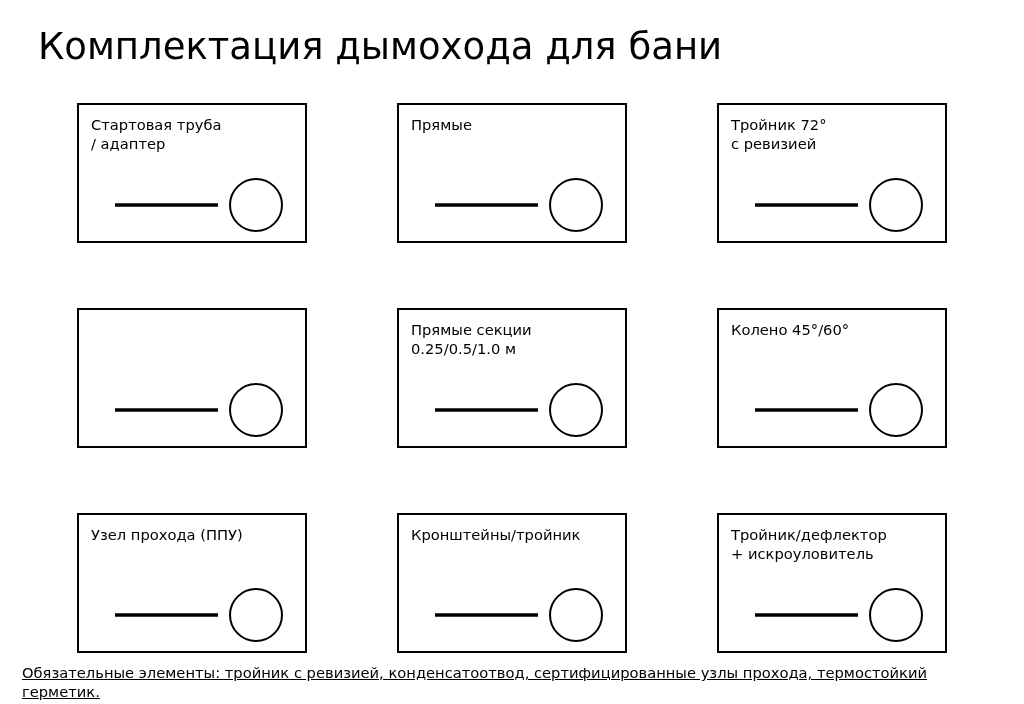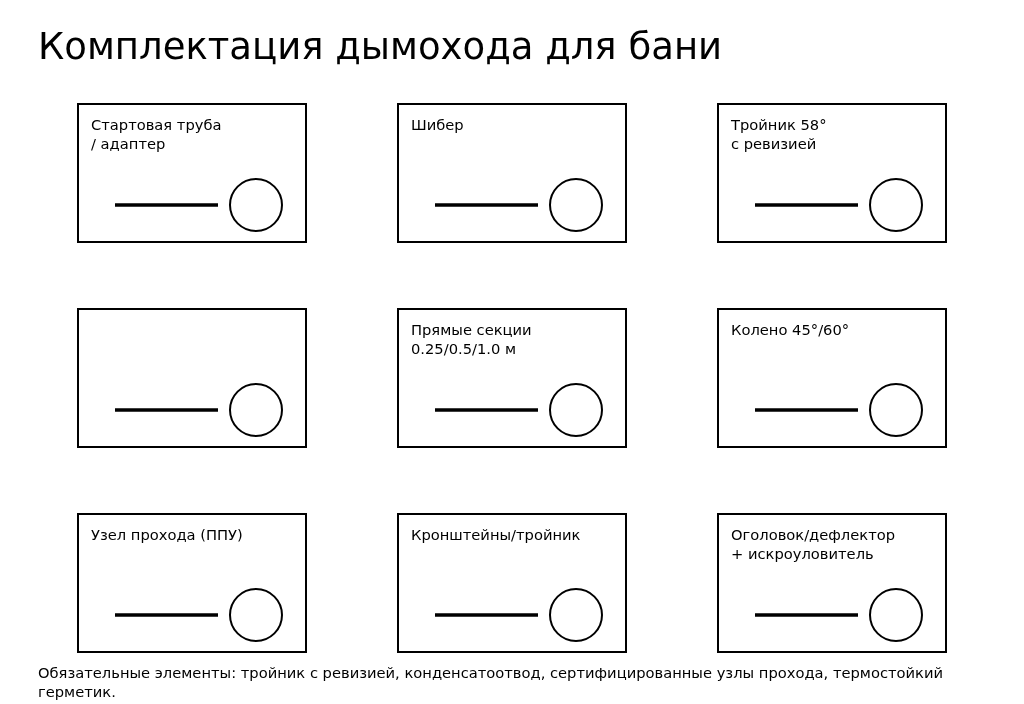--- a/index.html
+++ b/index.html
@@ -61,24 +61,25 @@
     stroke: var(--ink);
     stroke-width: 3.5;
   }
   .card-icon circle {
     fill: none;
     stroke: var(--ink);
     stroke-width: 2;
   }
   .footer {
     position: absolute;
-    left: 38px; top: 663px;
+    left: 22px; top: 663px;
     width: 975px;
     font-size: 14.7px;
     line-height: 19.3px;
+    text-decoration: underline;
   }
 </style>
 </head>
 <body>
 
 <div class="page">
 
   <h1 class="title">Комплектация дымохода для бани</h1>
 
   <div class="grid">
@@ -86,29 +87,29 @@
     <div class="card">
       <div class="card-label">Стартовая труба
 / адаптер</div>
       <svg class="card-icon" viewBox="0 0 226 136">
         <line x1="36" y1="100" x2="139" y2="100"></line>
         <circle cx="177" cy="100" r="26"></circle>
       </svg>
     </div>
 
     <div class="card">
-      <div class="card-label">Шибер</div>
+      <div class="card-label">Прямые</div>
       <svg class="card-icon" viewBox="0 0 226 136">
         <line x1="36" y1="100" x2="139" y2="100"></line>
         <circle cx="177" cy="100" r="26"></circle>
       </svg>
     </div>
 
     <div class="card">
-      <div class="card-label">Тройник 58°
+      <div class="card-label">Тройник 72°
 с ревизией</div>
       <svg class="card-icon" viewBox="0 0 226 136">
         <line x1="36" y1="100" x2="139" y2="100"></line>
         <circle cx="177" cy="100" r="26"></circle>
       </svg>
     </div>
 
     <div class="card">
       <svg class="card-icon" viewBox="0 0 226 136">
         <line x1="36" y1="100" x2="139" y2="100"></line>
@@ -143,21 +144,21 @@
 
     <div class="card">
       <div class="card-label">Кронштейны/тройник</div>
       <svg class="card-icon" viewBox="0 0 226 136">
         <line x1="36" y1="100" x2="139" y2="100"></line>
         <circle cx="177" cy="100" r="26"></circle>
       </svg>
     </div>
 
     <div class="card">
-      <div class="card-label">Оголовок/дефлектор
+      <div class="card-label">Тройник/дефлектор
 + искроуловитель</div>
       <svg class="card-icon" viewBox="0 0 226 136">
         <line x1="36" y1="100" x2="139" y2="100"></line>
         <circle cx="177" cy="100" r="26"></circle>
       </svg>
     </div>
 
   </div>
 
   <div class="footer">Обязательные элементы: тройник с ревизией, конденсатоотвод, сертифицированные узлы прохода, термостойкий герметик.</div>

